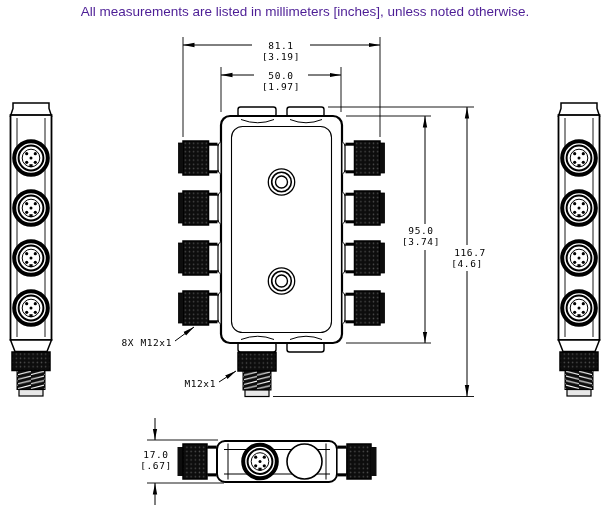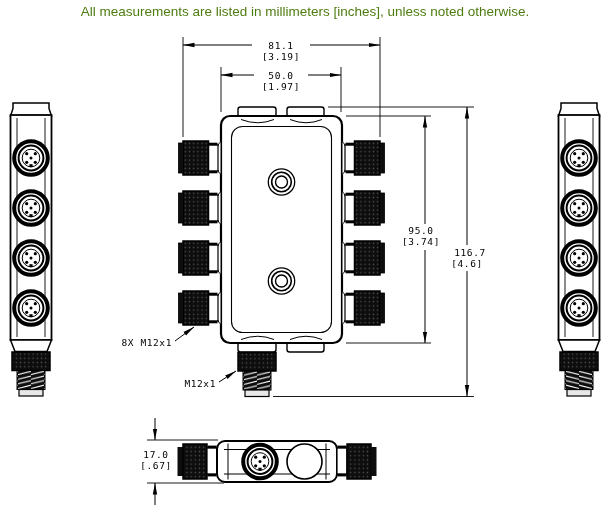--- a/index.html
+++ b/index.html
@@ -1,19 +1,19 @@
 <!DOCTYPE html>
 <html><head>
 <meta charset="utf-8">
 <style>
   html,body{margin:0;padding:0;background:#ffffff;}
   #stage{position:relative;width:610px;height:509px;background:#ffffff;overflow:hidden;
          font-family:"Liberation Sans",sans-serif;}
   #note{position:absolute;top:4px;left:0;width:610px;text-align:center;
-        font-size:13.5px;color:#4d7c0f;}
+        font-size:13.5px;color:#4c1d95;}
   svg{position:absolute;top:0;left:0;}
   .dim{font-family:"DejaVu Sans Mono",monospace;font-size:9.5px;letter-spacing:0.6px;
        fill:#000;}
   .outline{fill:#ffffff;stroke:#000;}
   .thin{stroke:#000;fill:none;}
 </style>
 </head>
 <body>
 
 <div id="stage">

